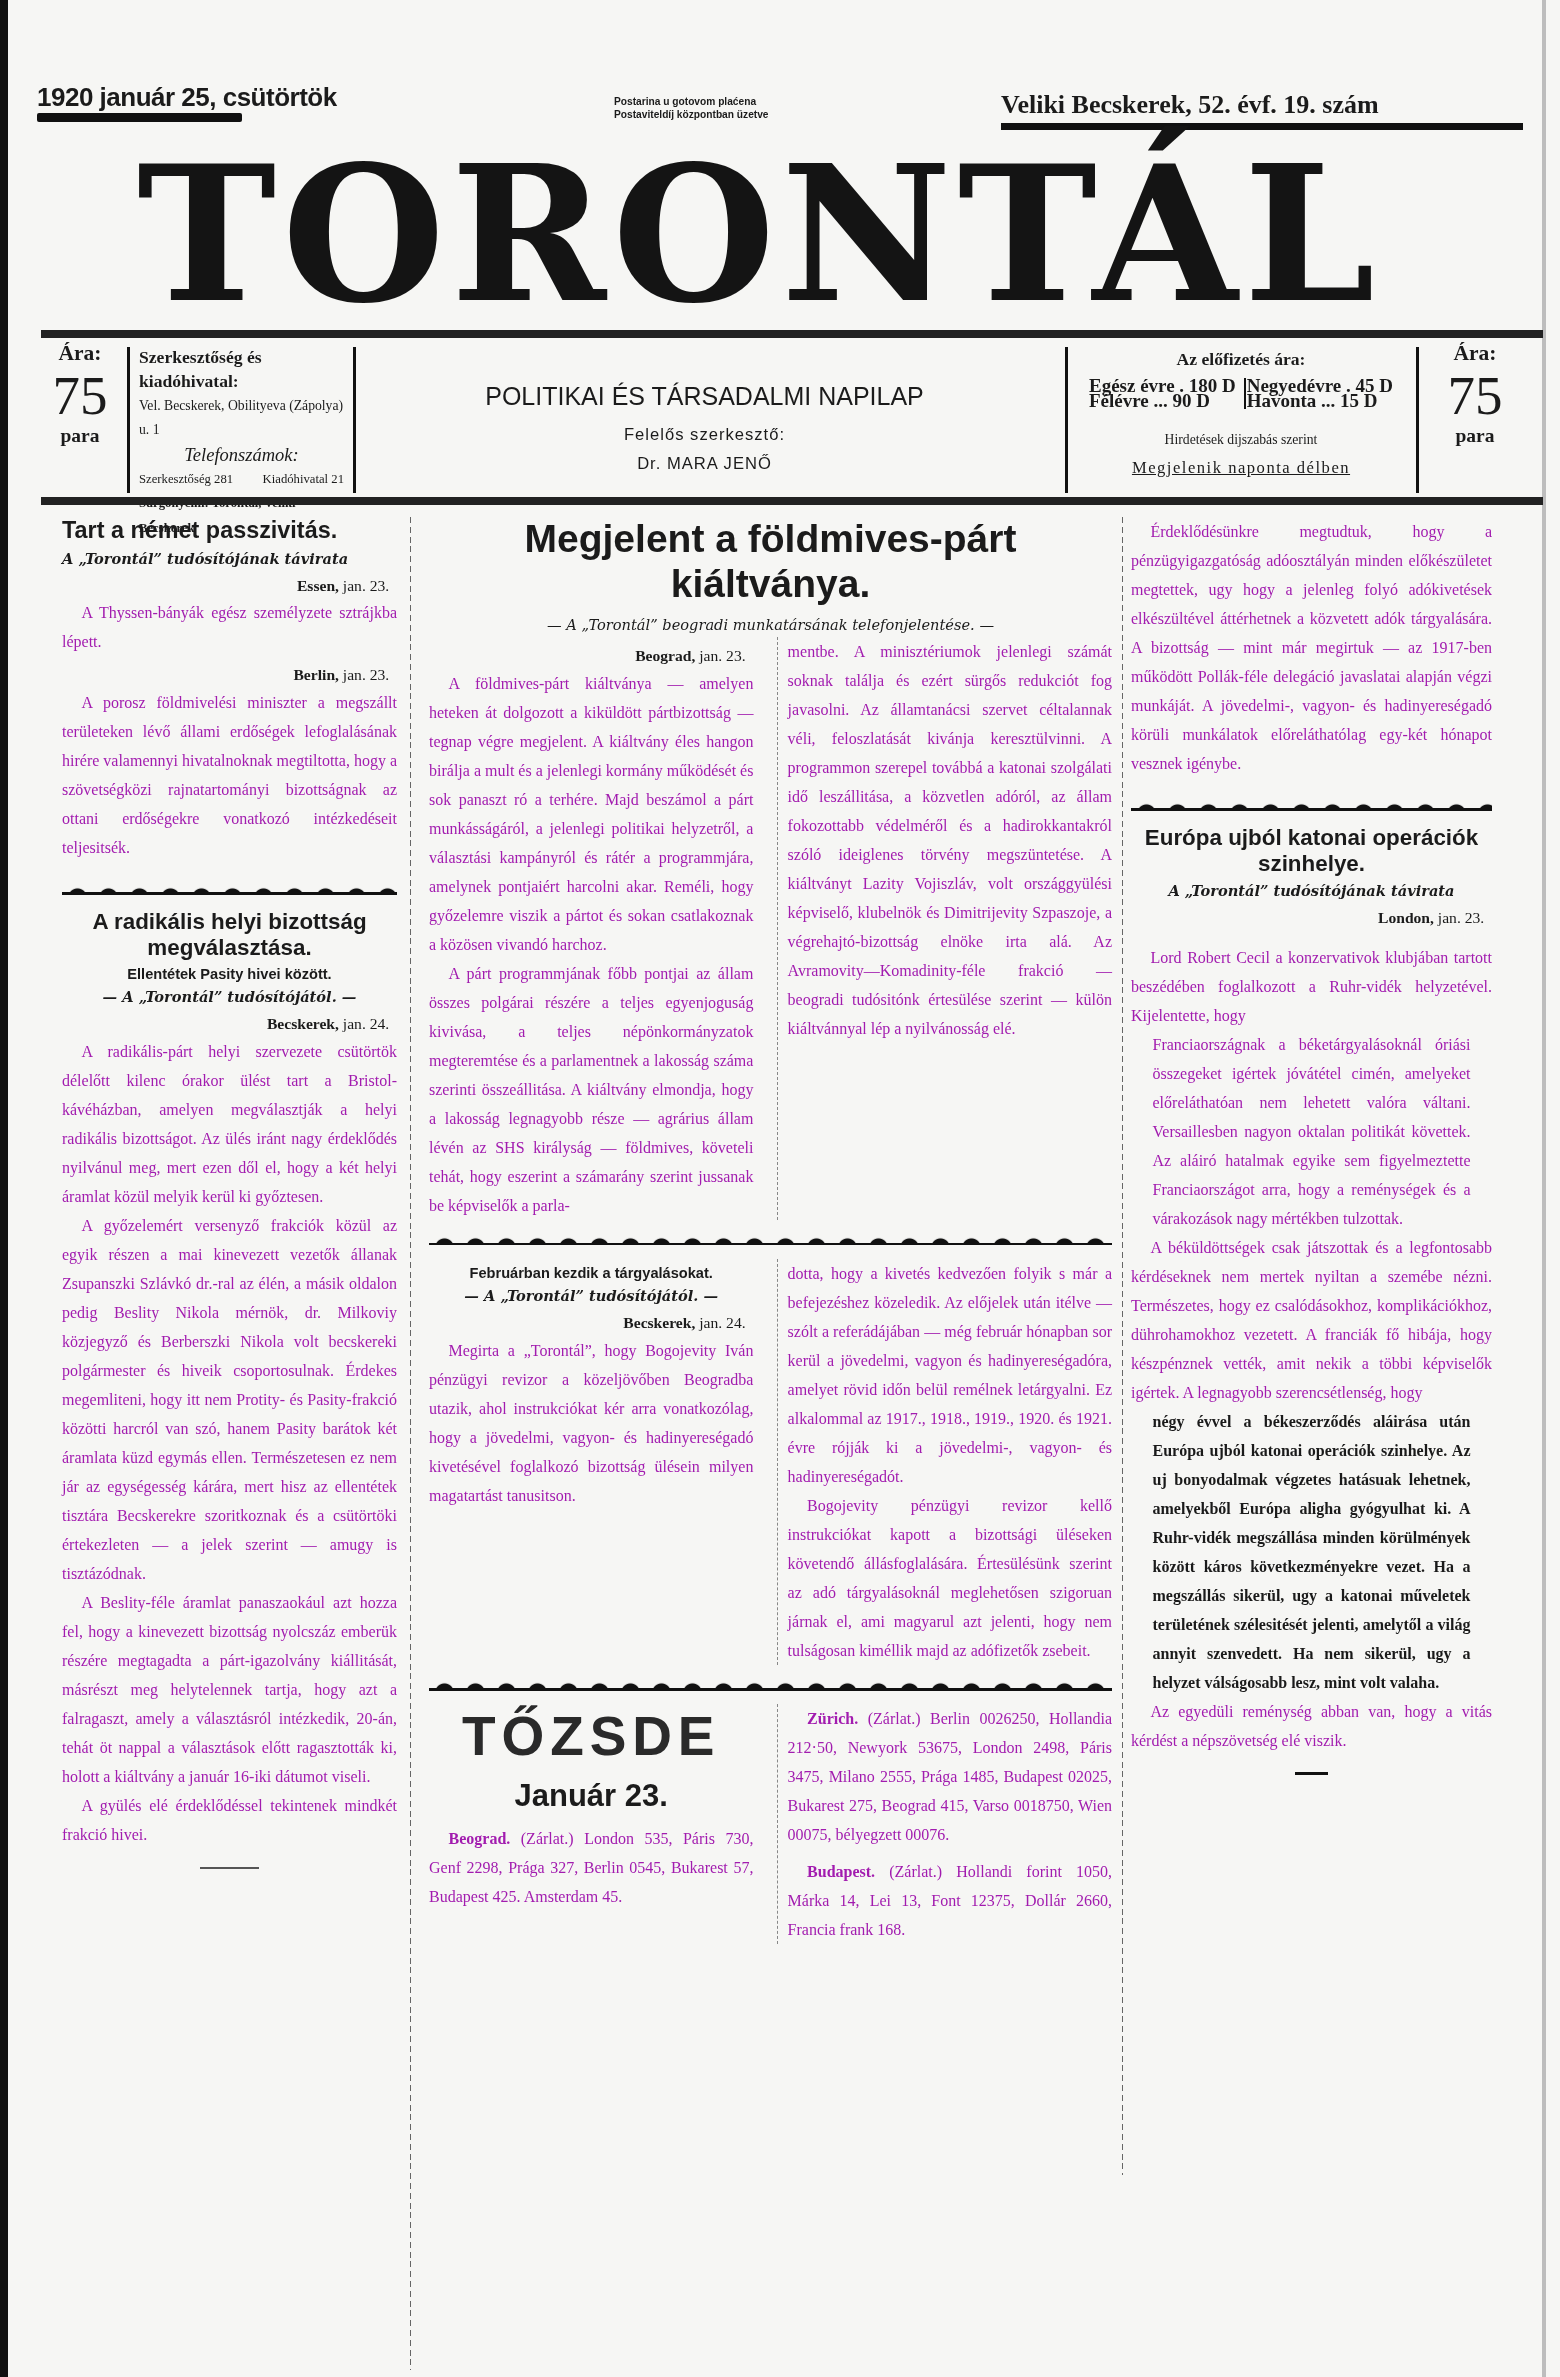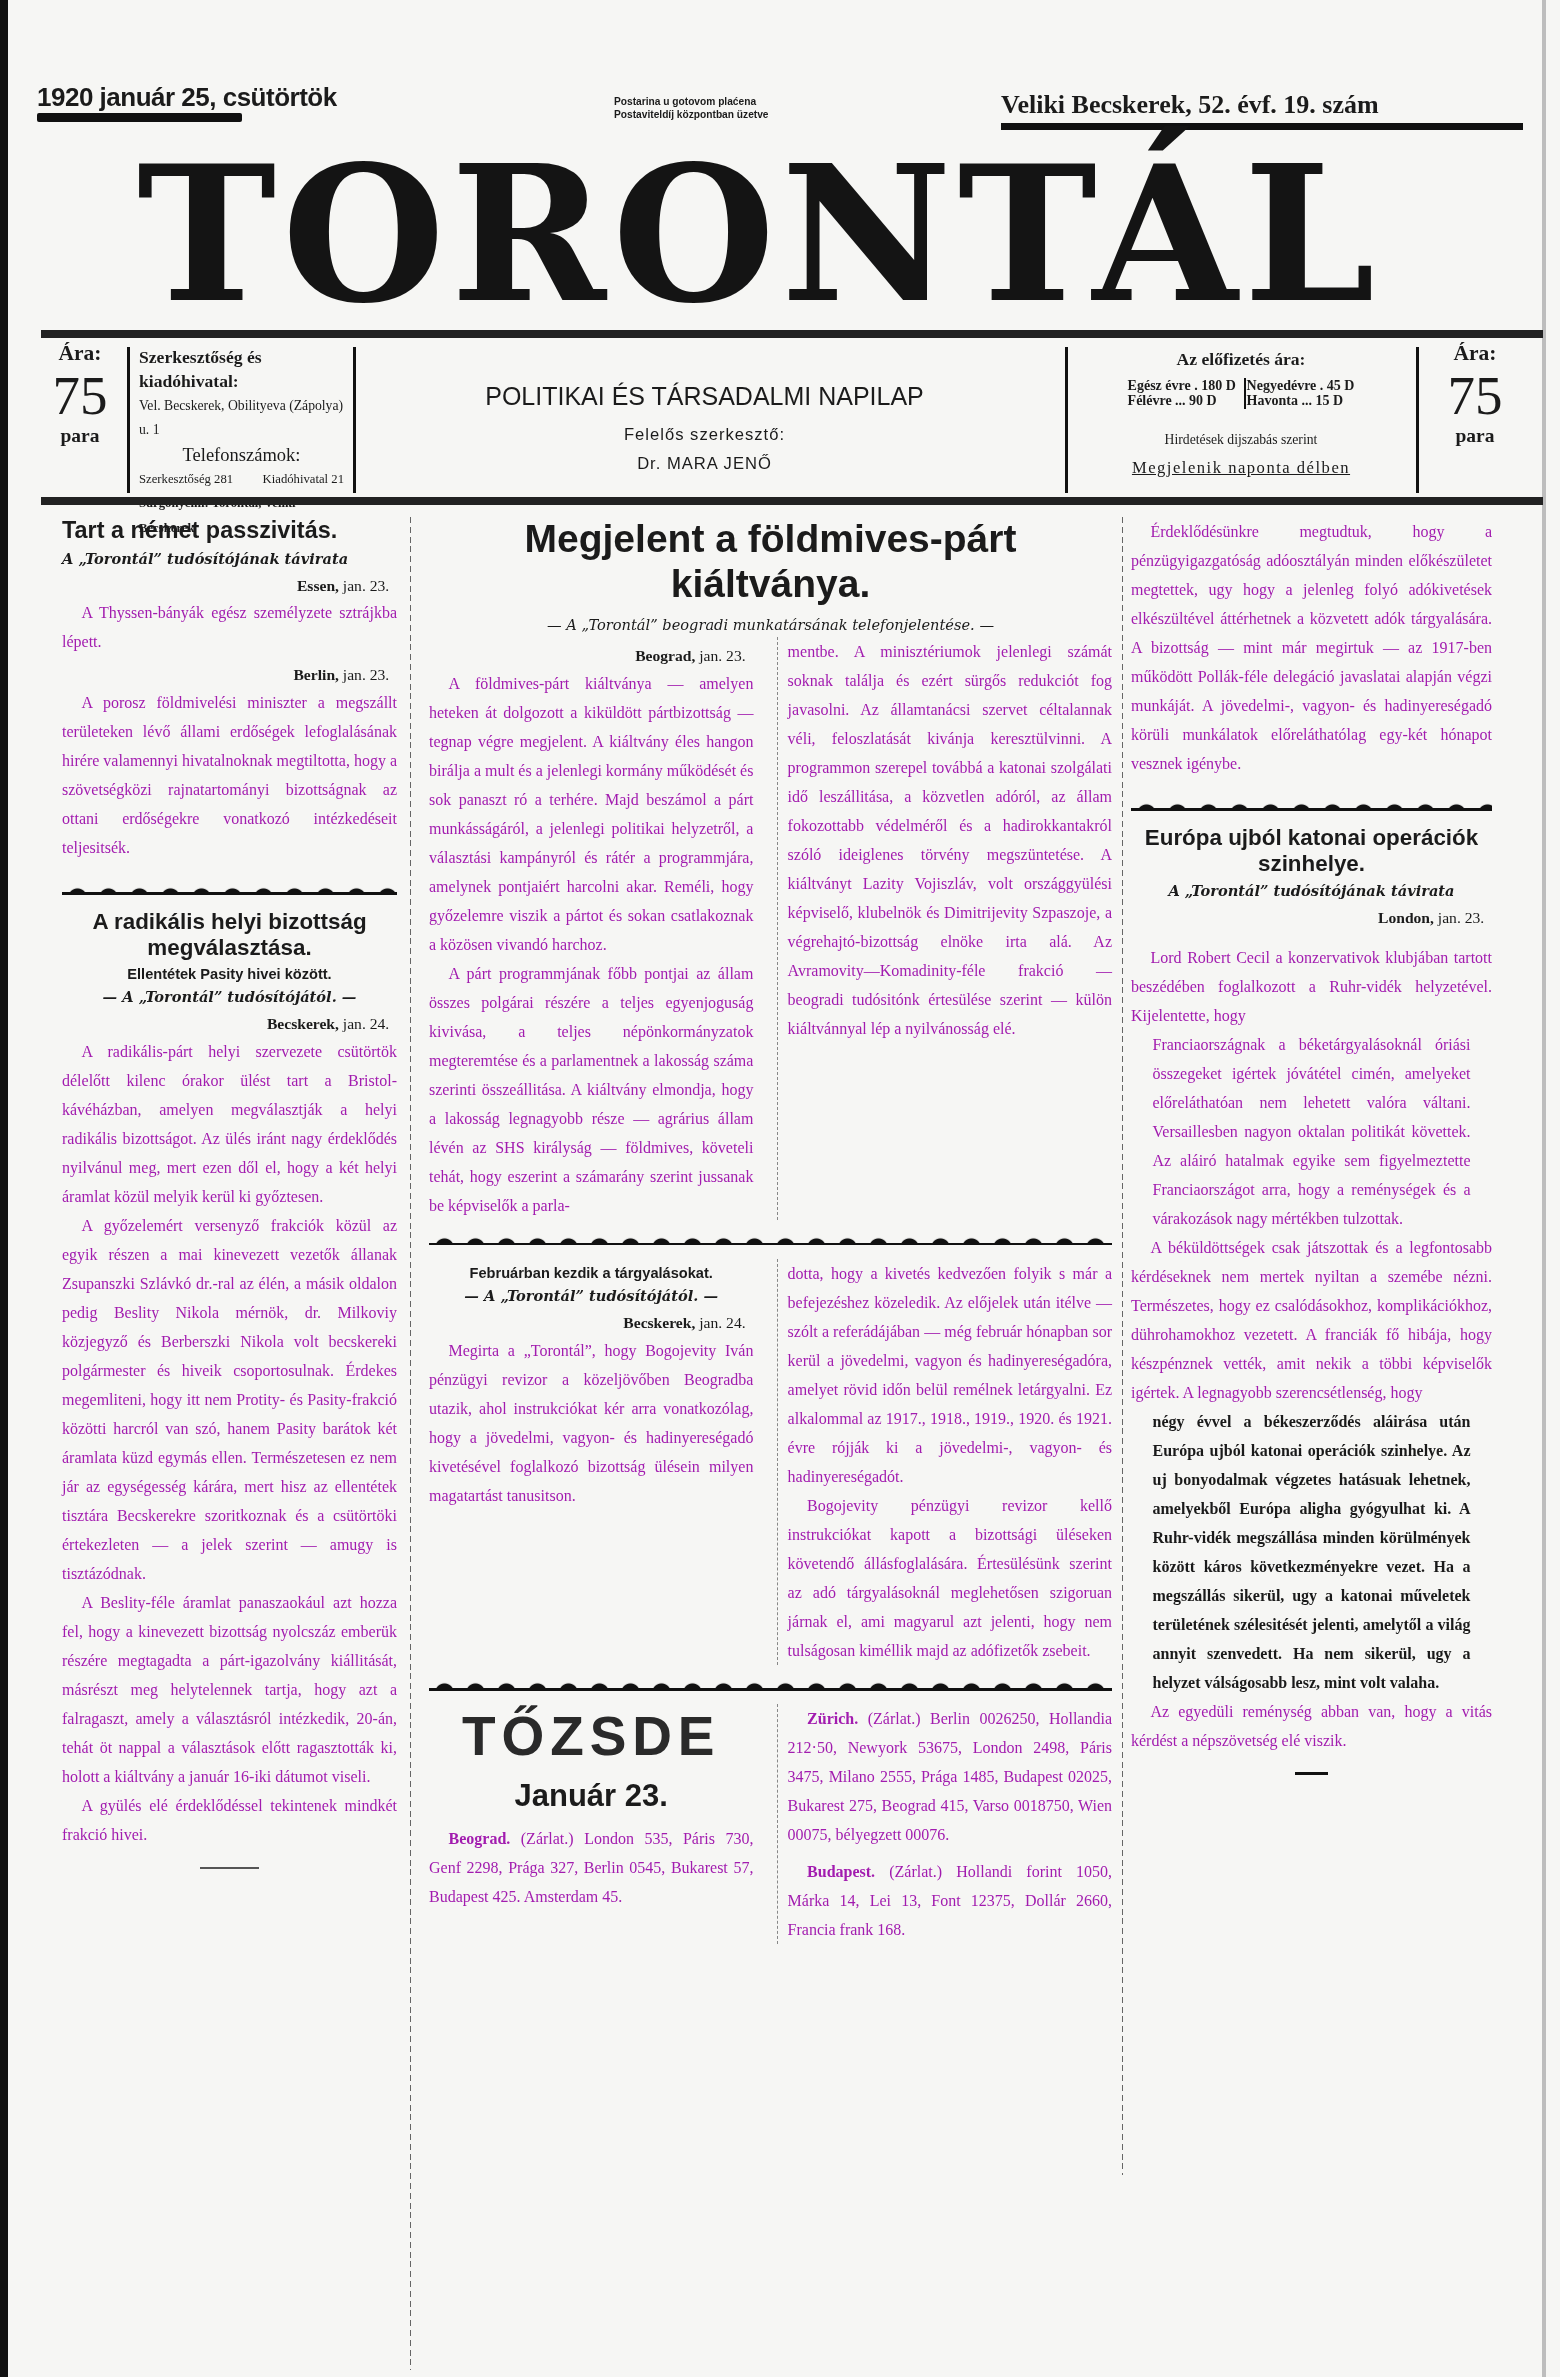--- a/index.html
+++ b/index.html
@@ -58,37 +58,37 @@
 <div class="abs hdr">
   <div class="hdr-col" style="left:0;width:78px;text-align:center;">
     <div class="price-a">Ára:</div>
     <div class="price-75">75</div>
     <div class="price-p">para</div>
   </div>
   <div class="hdr-vline" style="left:86px;"></div>
   <div class="hdr-col hdr-small" style="left:98px;width:205px;top:3.9px;">
     <div style="font-weight:bold;font-size:17.6px;">Szerkesztőség és kiadóhivatal:</div>
     <div style="font-size:13.7px;">Vel. Becskerek, Obilityeva (Zápolya) u. 1</div>
-    <div style="text-align:center;font-size:18.5px;">Telefonszámok:</div>
+    <div style="text-align:center;font-size:18.5px;font-style:italic;">Telefonszámok:</div>
     <div style="font-size:12.7px;display:flex;justify-content:space-between;">
       <span>Szerkesztőség 281</span>
       <span>Kiadóhivatal 21</span>
     </div>
     <div style="font-size:12.7px;font-weight:bold;">Sürgönycím: Torontál, Veliki Becskerek</div>
   </div>
   <div class="hdr-vline" style="left:312px;"></div>
   <div class="hdr-col" style="left:322px;width:683px;">
     <div class="center-h" style="margin-top:41px;">POLITIKAI ÉS TÁRSADALMI NAPILAP</div>
     <div class="center-s" style="margin-top:13.7px;">Felelős szerkesztő:</div>
     <div class="center-s" style="margin-top:9.8px;">Dr. MARA JENŐ</div>
   </div>
   <div class="hdr-vline" style="left:1024px;"></div>
   <div class="hdr-col" style="left:1034px;width:332px;text-align:center;font-family:'Liberation Serif',serif;">
     <div style="font-weight:bold;font-size:17.6px;margin-top:7.8px;">Az előfizetés ára:</div>
-    <div style="display:flex;justify-content:center;gap:1px;font-size:14px;font-weight:bold;margin-top:7.8px;line-height:15.6px;">
+    <div style="display:flex;justify-content:center;gap:1px;font-size:19px;font-weight:bold;margin-top:7.8px;line-height:15.6px;">
       <div style="text-align:left;border-right:2px solid #111;padding-right:7.8px;">
         <div>Egész évre . 180 D</div>
         <div>Félévre ... 90 D</div>
       </div>
       <div style="text-align:left;">
         <div>Negyedévre . 45 D</div>
         <div>Havonta ... 15 D</div>
       </div>
     </div>
     <div style="font-size:13.7px;margin-top:23px;">Hirdetések dijszabás szerint</div>

